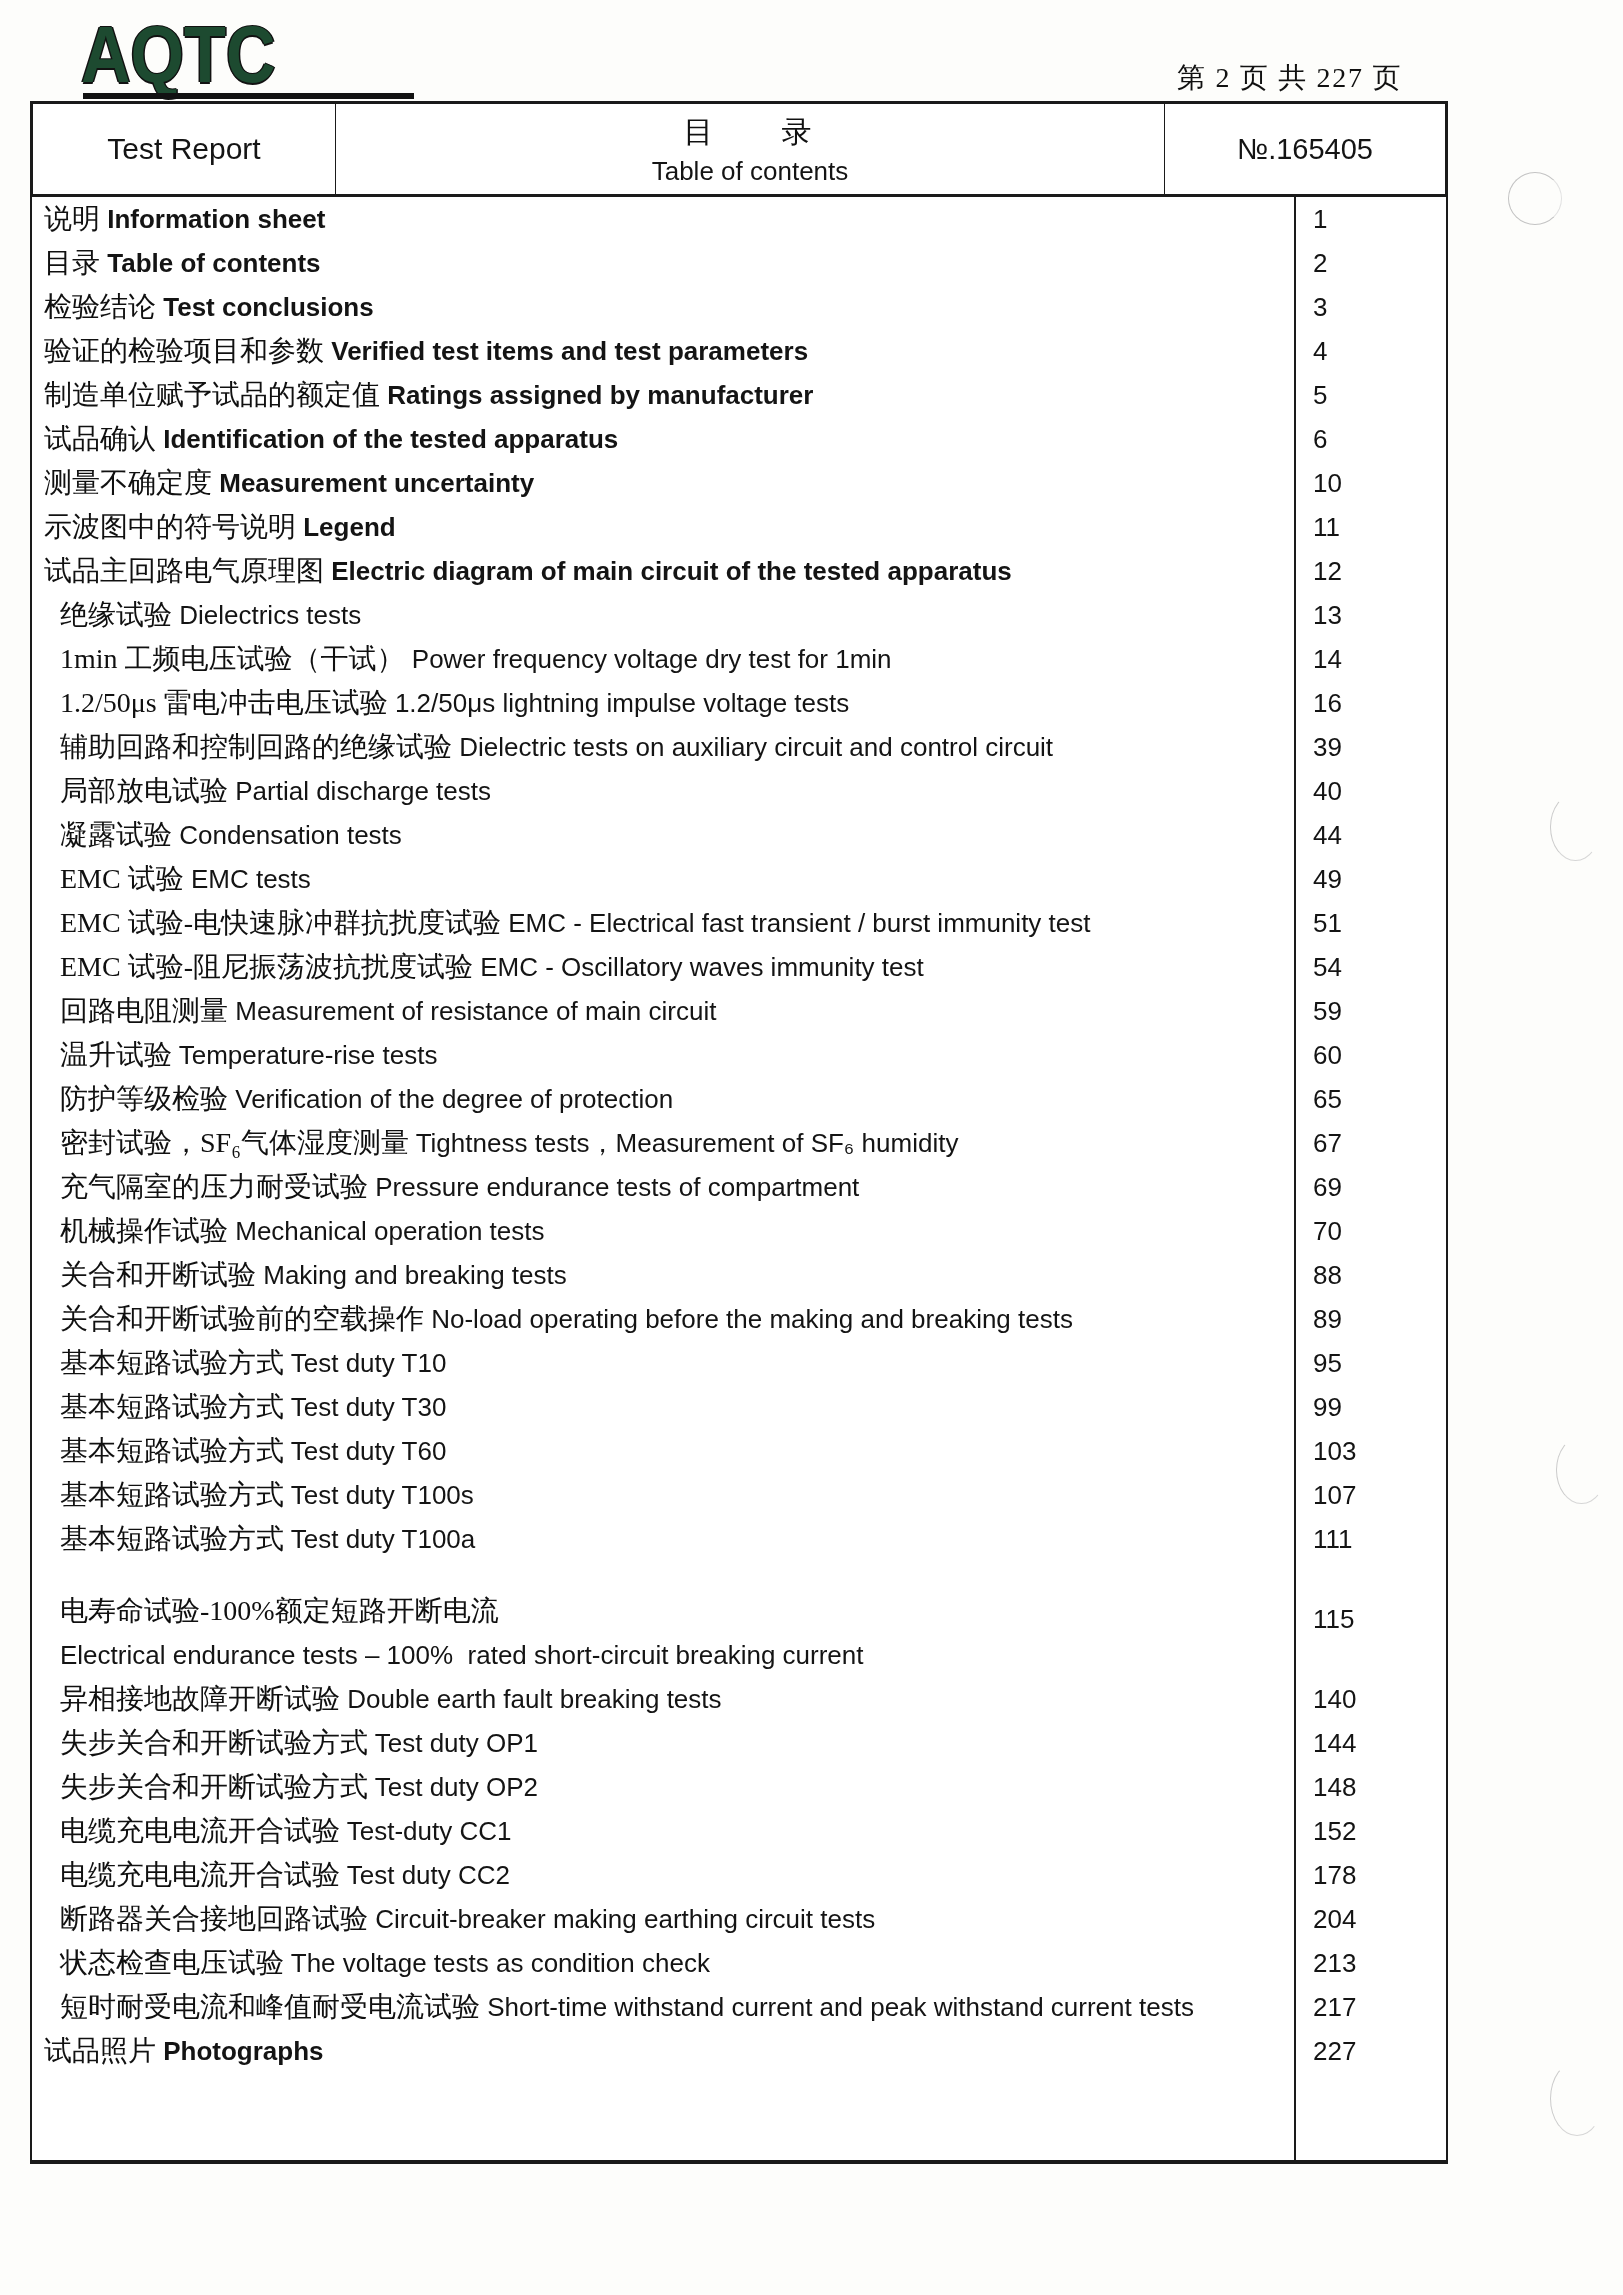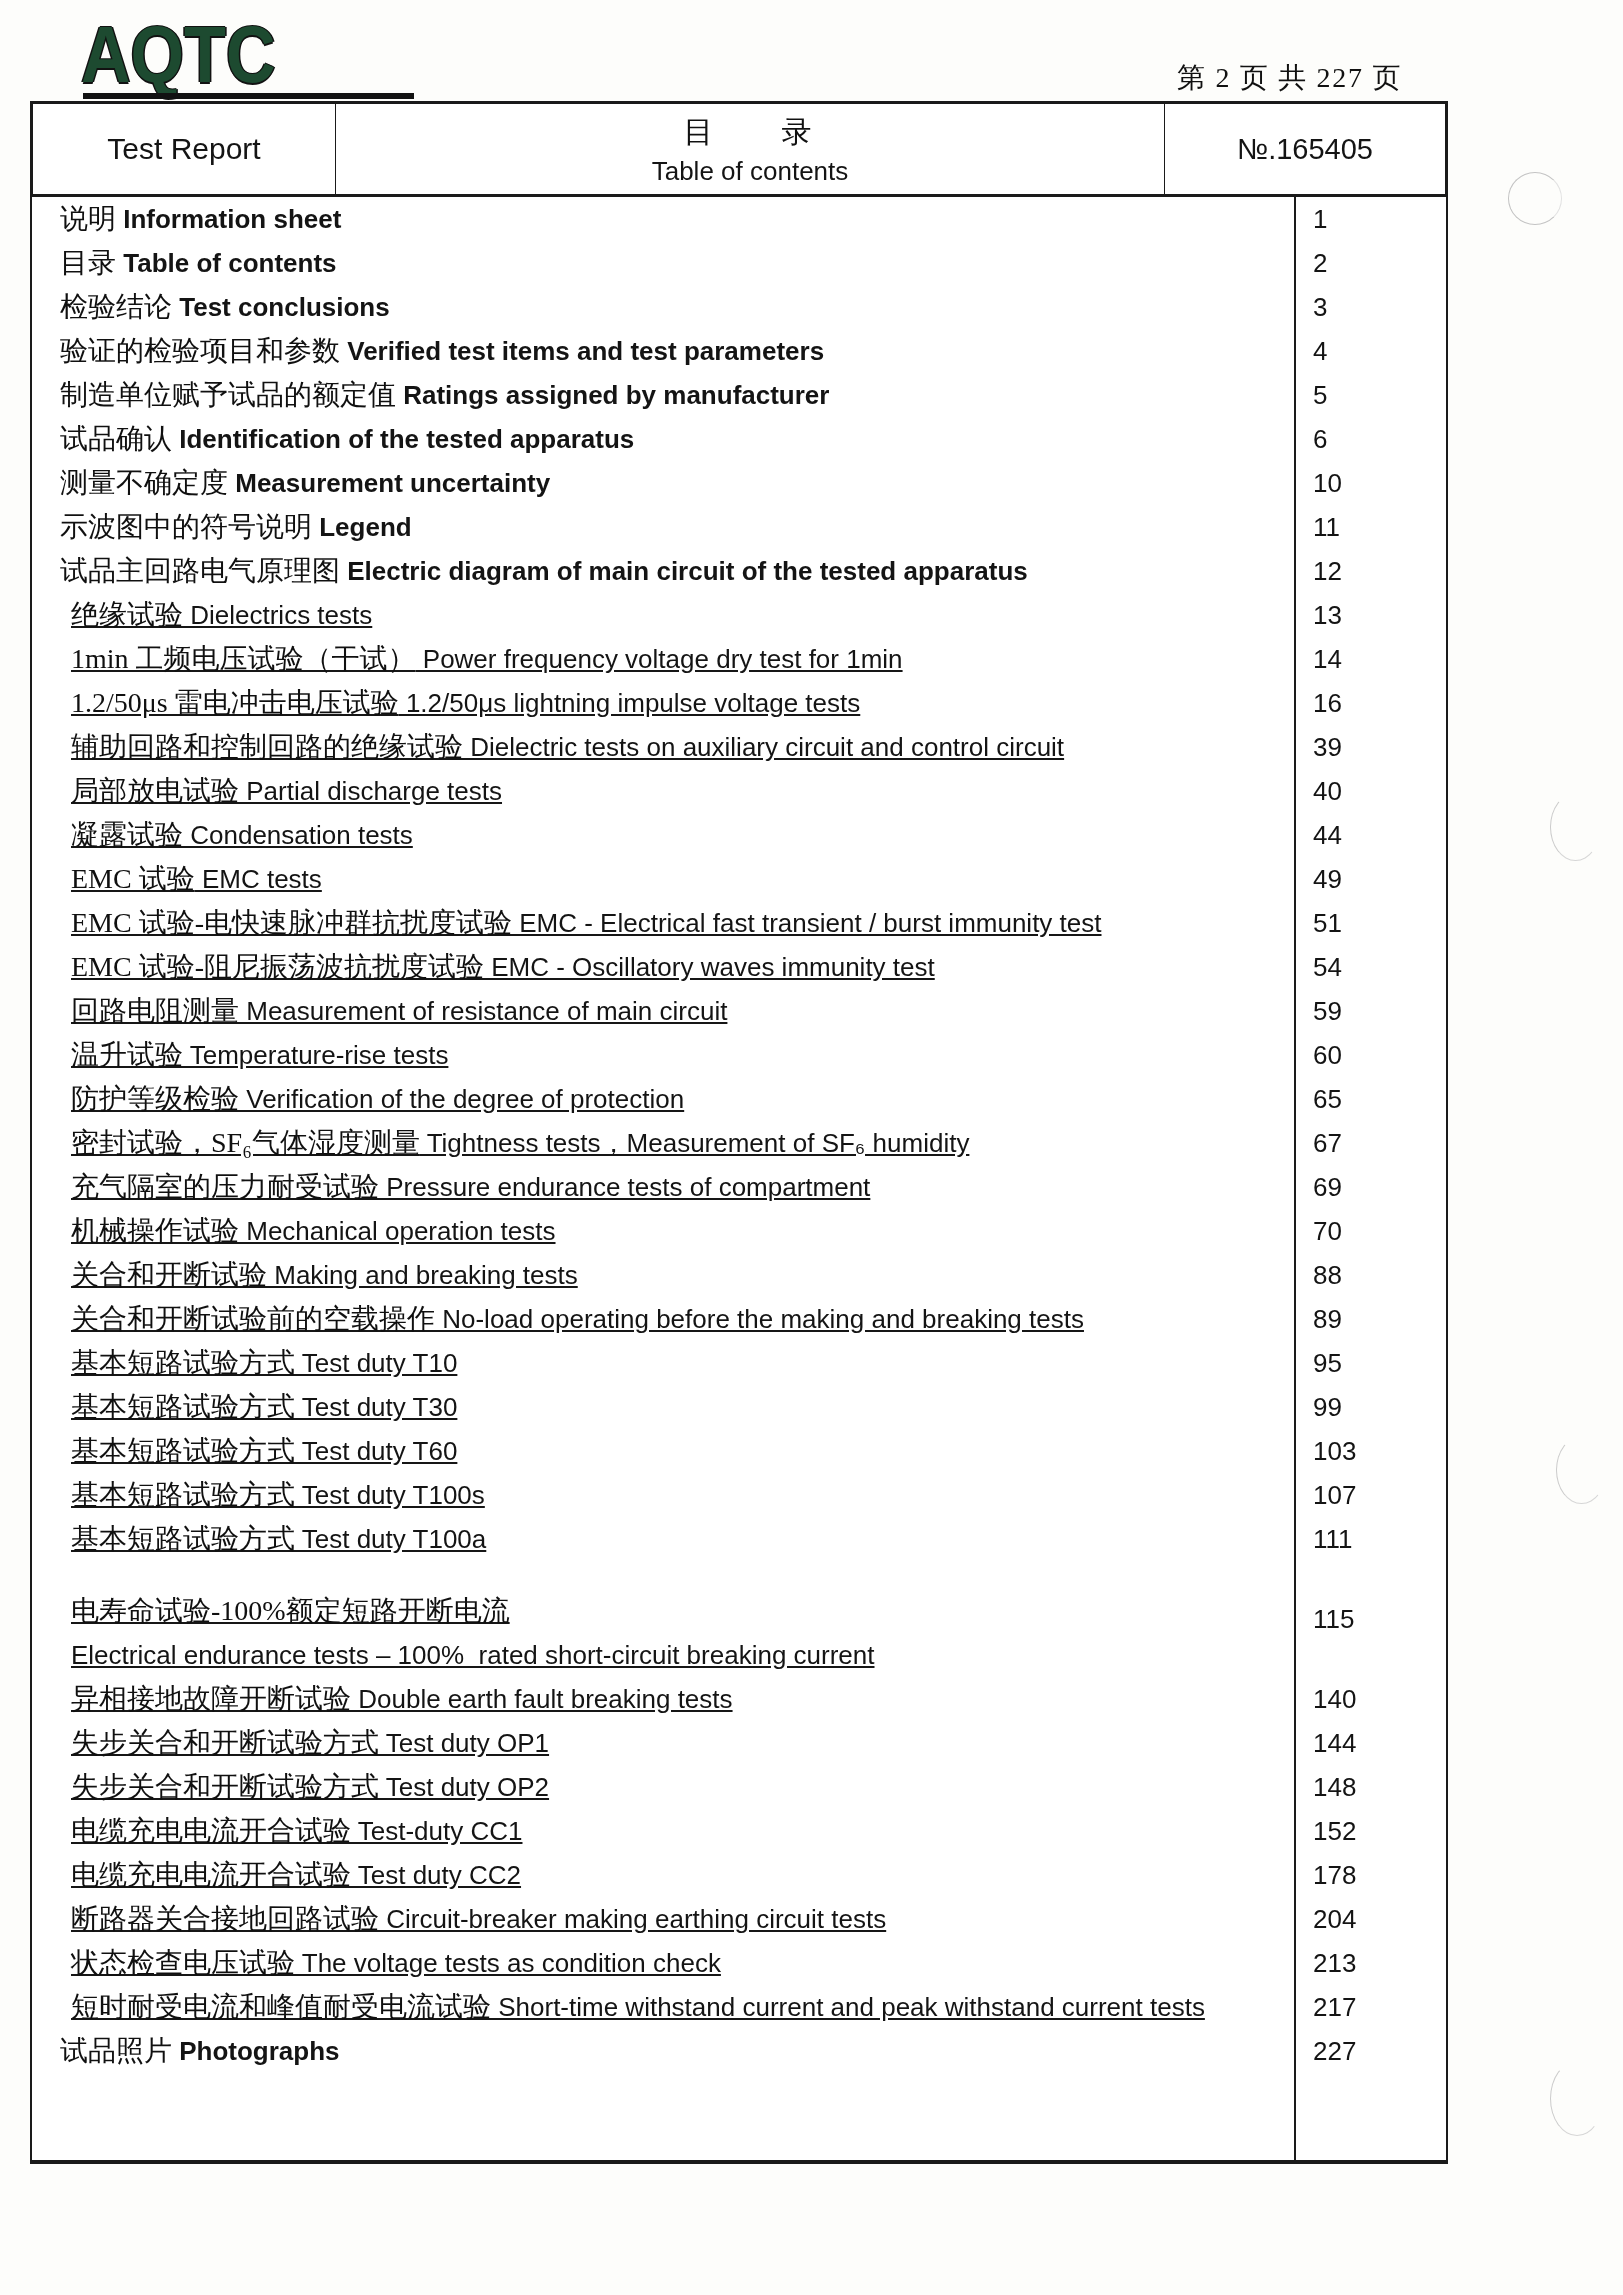--- a/index.html
+++ b/index.html
@@ -38,22 +38,22 @@
   .hcell-right{width:280px;font-size:29px;color:#141414;}
   
   .toc{
     position:absolute;left:30px;top:197px;width:1418px;height:1967px;
     box-sizing:border-box;background:#fff;
     border-left:2.5px solid #1a1a1a;border-right:2.5px solid #1a1a1a;border-bottom:4.2px solid #1a1a1a;
     display:flex;flex-direction:column;
   }
   .toc-row{display:flex;min-height:44px;}
   .toc-row.twoline{min-height:87px;}
-  .toc-text{flex:1;display:flex;align-items:center;padding-left:28px;box-sizing:border-box;min-width:0;}
-  .toc-row.indent .toc-text{padding-left:39px;text-decoration:underline;}
+  .toc-text{flex:1;display:flex;align-items:center;padding-left:12px;box-sizing:border-box;min-width:0;}
+  .toc-row.indent .toc-text{padding-left:28px;}
   .toc-row.twoline .toc-text{flex-direction:column;align-items:flex-start;justify-content:center;margin-top:28px;}
   .toc-row.twoline .zh,.toc-row.twoline .en{display:flex;align-items:center;height:44px;}
   .zh{font-size:28px;font-family:"Liberation Serif","DejaVu Serif",serif;color:#101010;white-space:pre;}
   .en{font-size:26px;font-family:"Liberation Sans","DejaVu Sans",sans-serif;color:#141414;white-space:pre;}
   .toc-row.bold .en{font-weight:700;}
   .toc-page{
     width:152px;box-sizing:border-box;border-left:2.5px solid #1a1a1a;
     display:flex;align-items:center;padding-left:17px;font-size:26px;color:#141414;
   }
   .toc-filler{flex:1;display:flex;}

